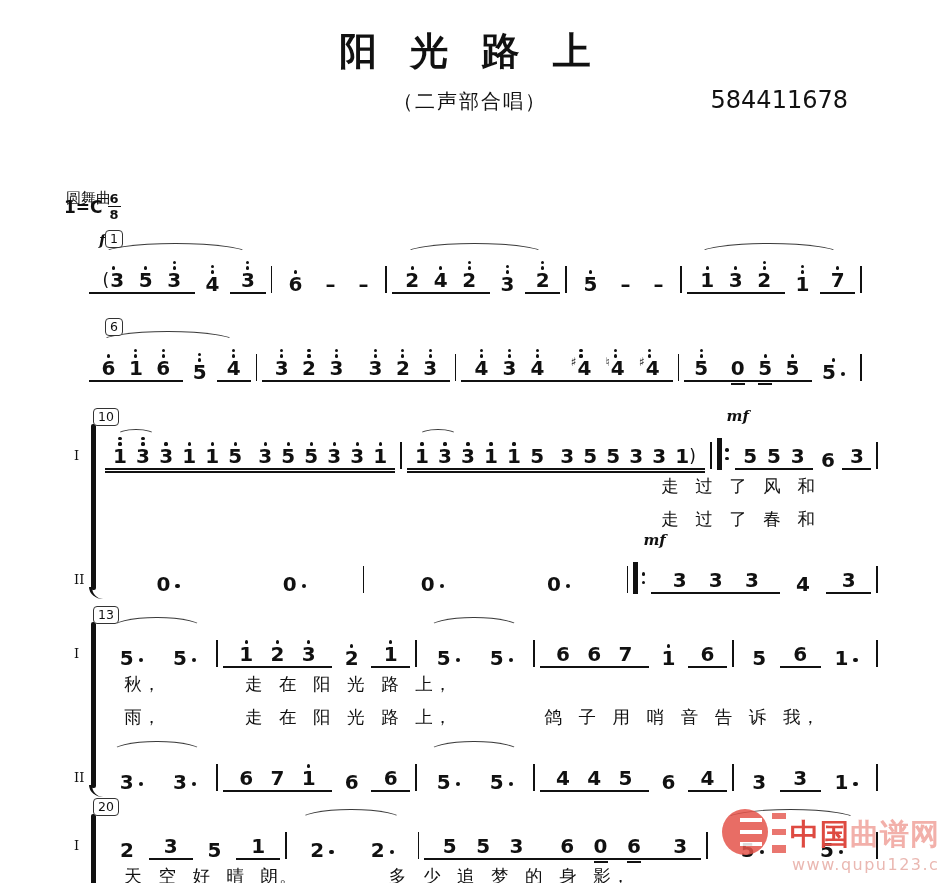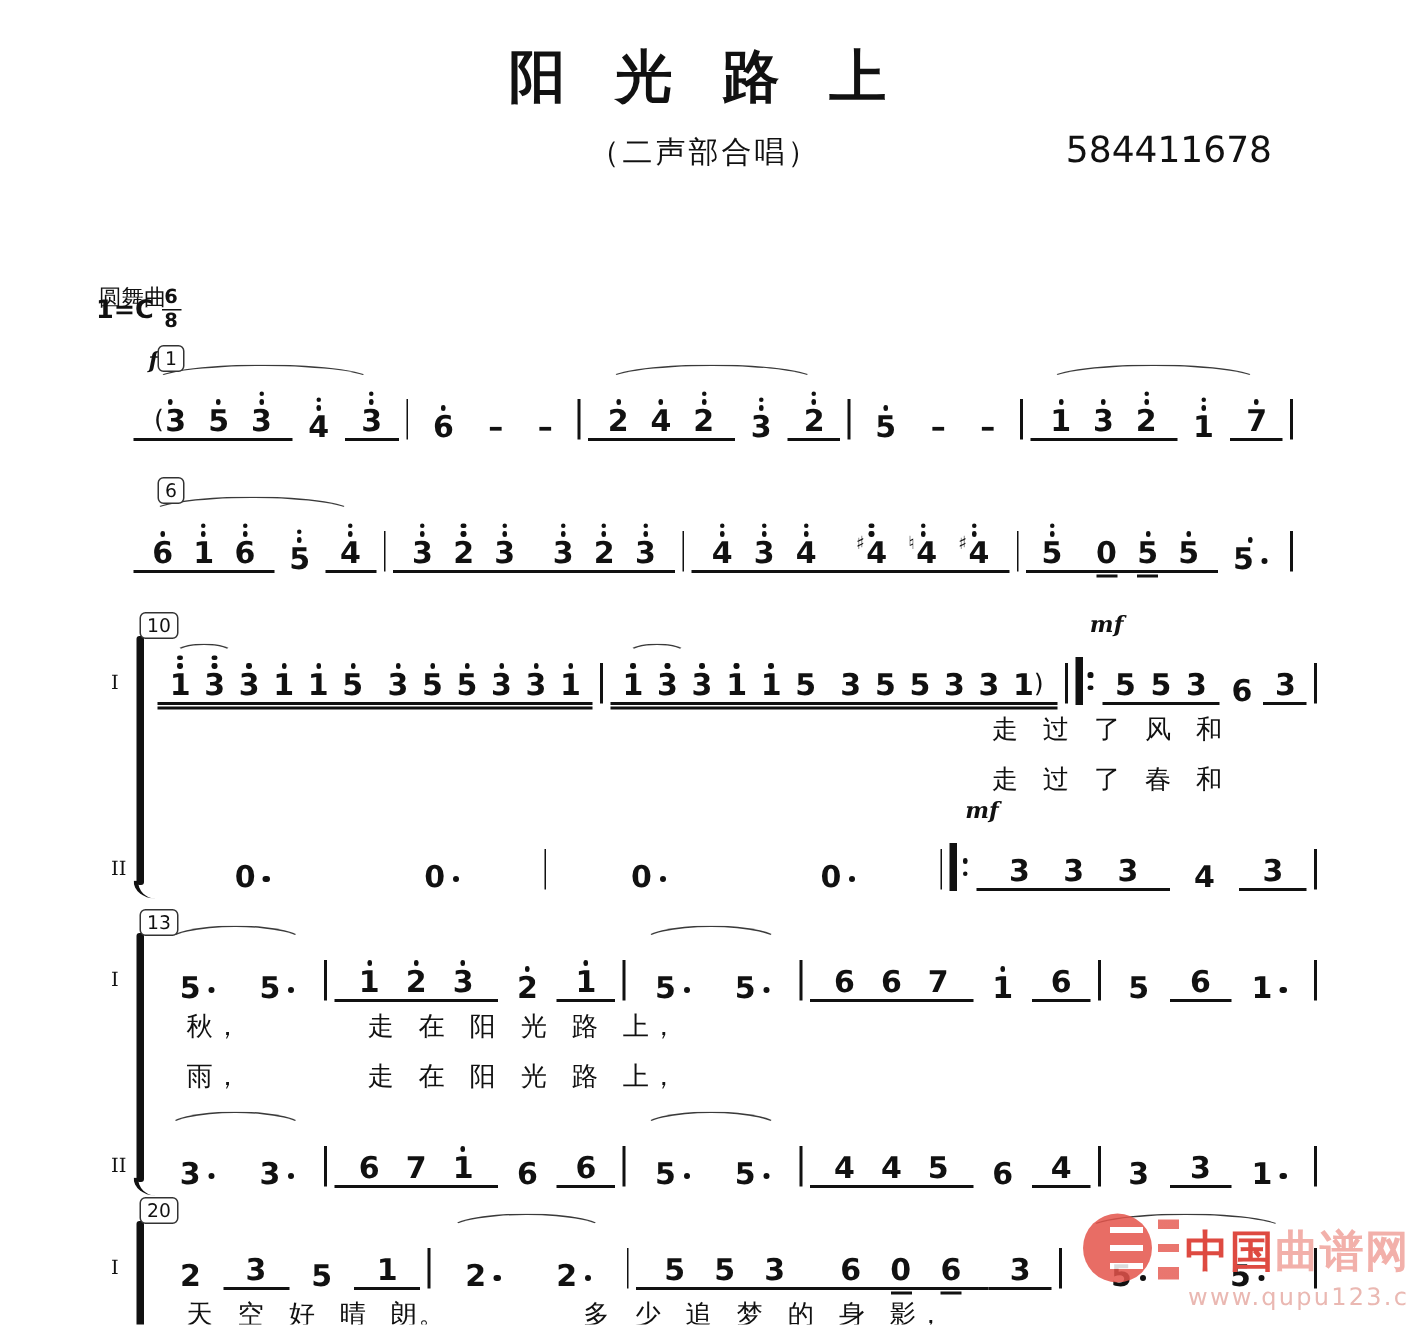--- a/index.html
+++ b/index.html
@@ -1072,20 +1072,21 @@
           </div>
           <span class="barline"></span>
         </div>
         <div class="lyric-row">
           <span class="lyric-seg" style="left: 3%;">秋，</span>
           <span class="lyric-seg" style="left: 18.5%;">走 在 阳 光 路 上，</span>
         </div>
         <div class="lyric-row">
           <span class="lyric-seg" style="left: 3%;">雨，</span>
           <span class="lyric-seg" style="left: 18.5%;">走 在 阳 光 路 上，</span>
+          <span class="lyric-seg" style="left: 57%;">鸽 子 用 哨 音 告 诉 我，</span>
         </div>
       </div>
       <div class="voice">
         <span class="vlabel">II</span>
         <div class="note-line">
           <div class="measure slur" style="flex-grow: 2.6;">
             <span class="cell" style="flex-grow: 1;">
               <span class="note">
                 <span class="odots"></span>
                 <span class="dmain">

